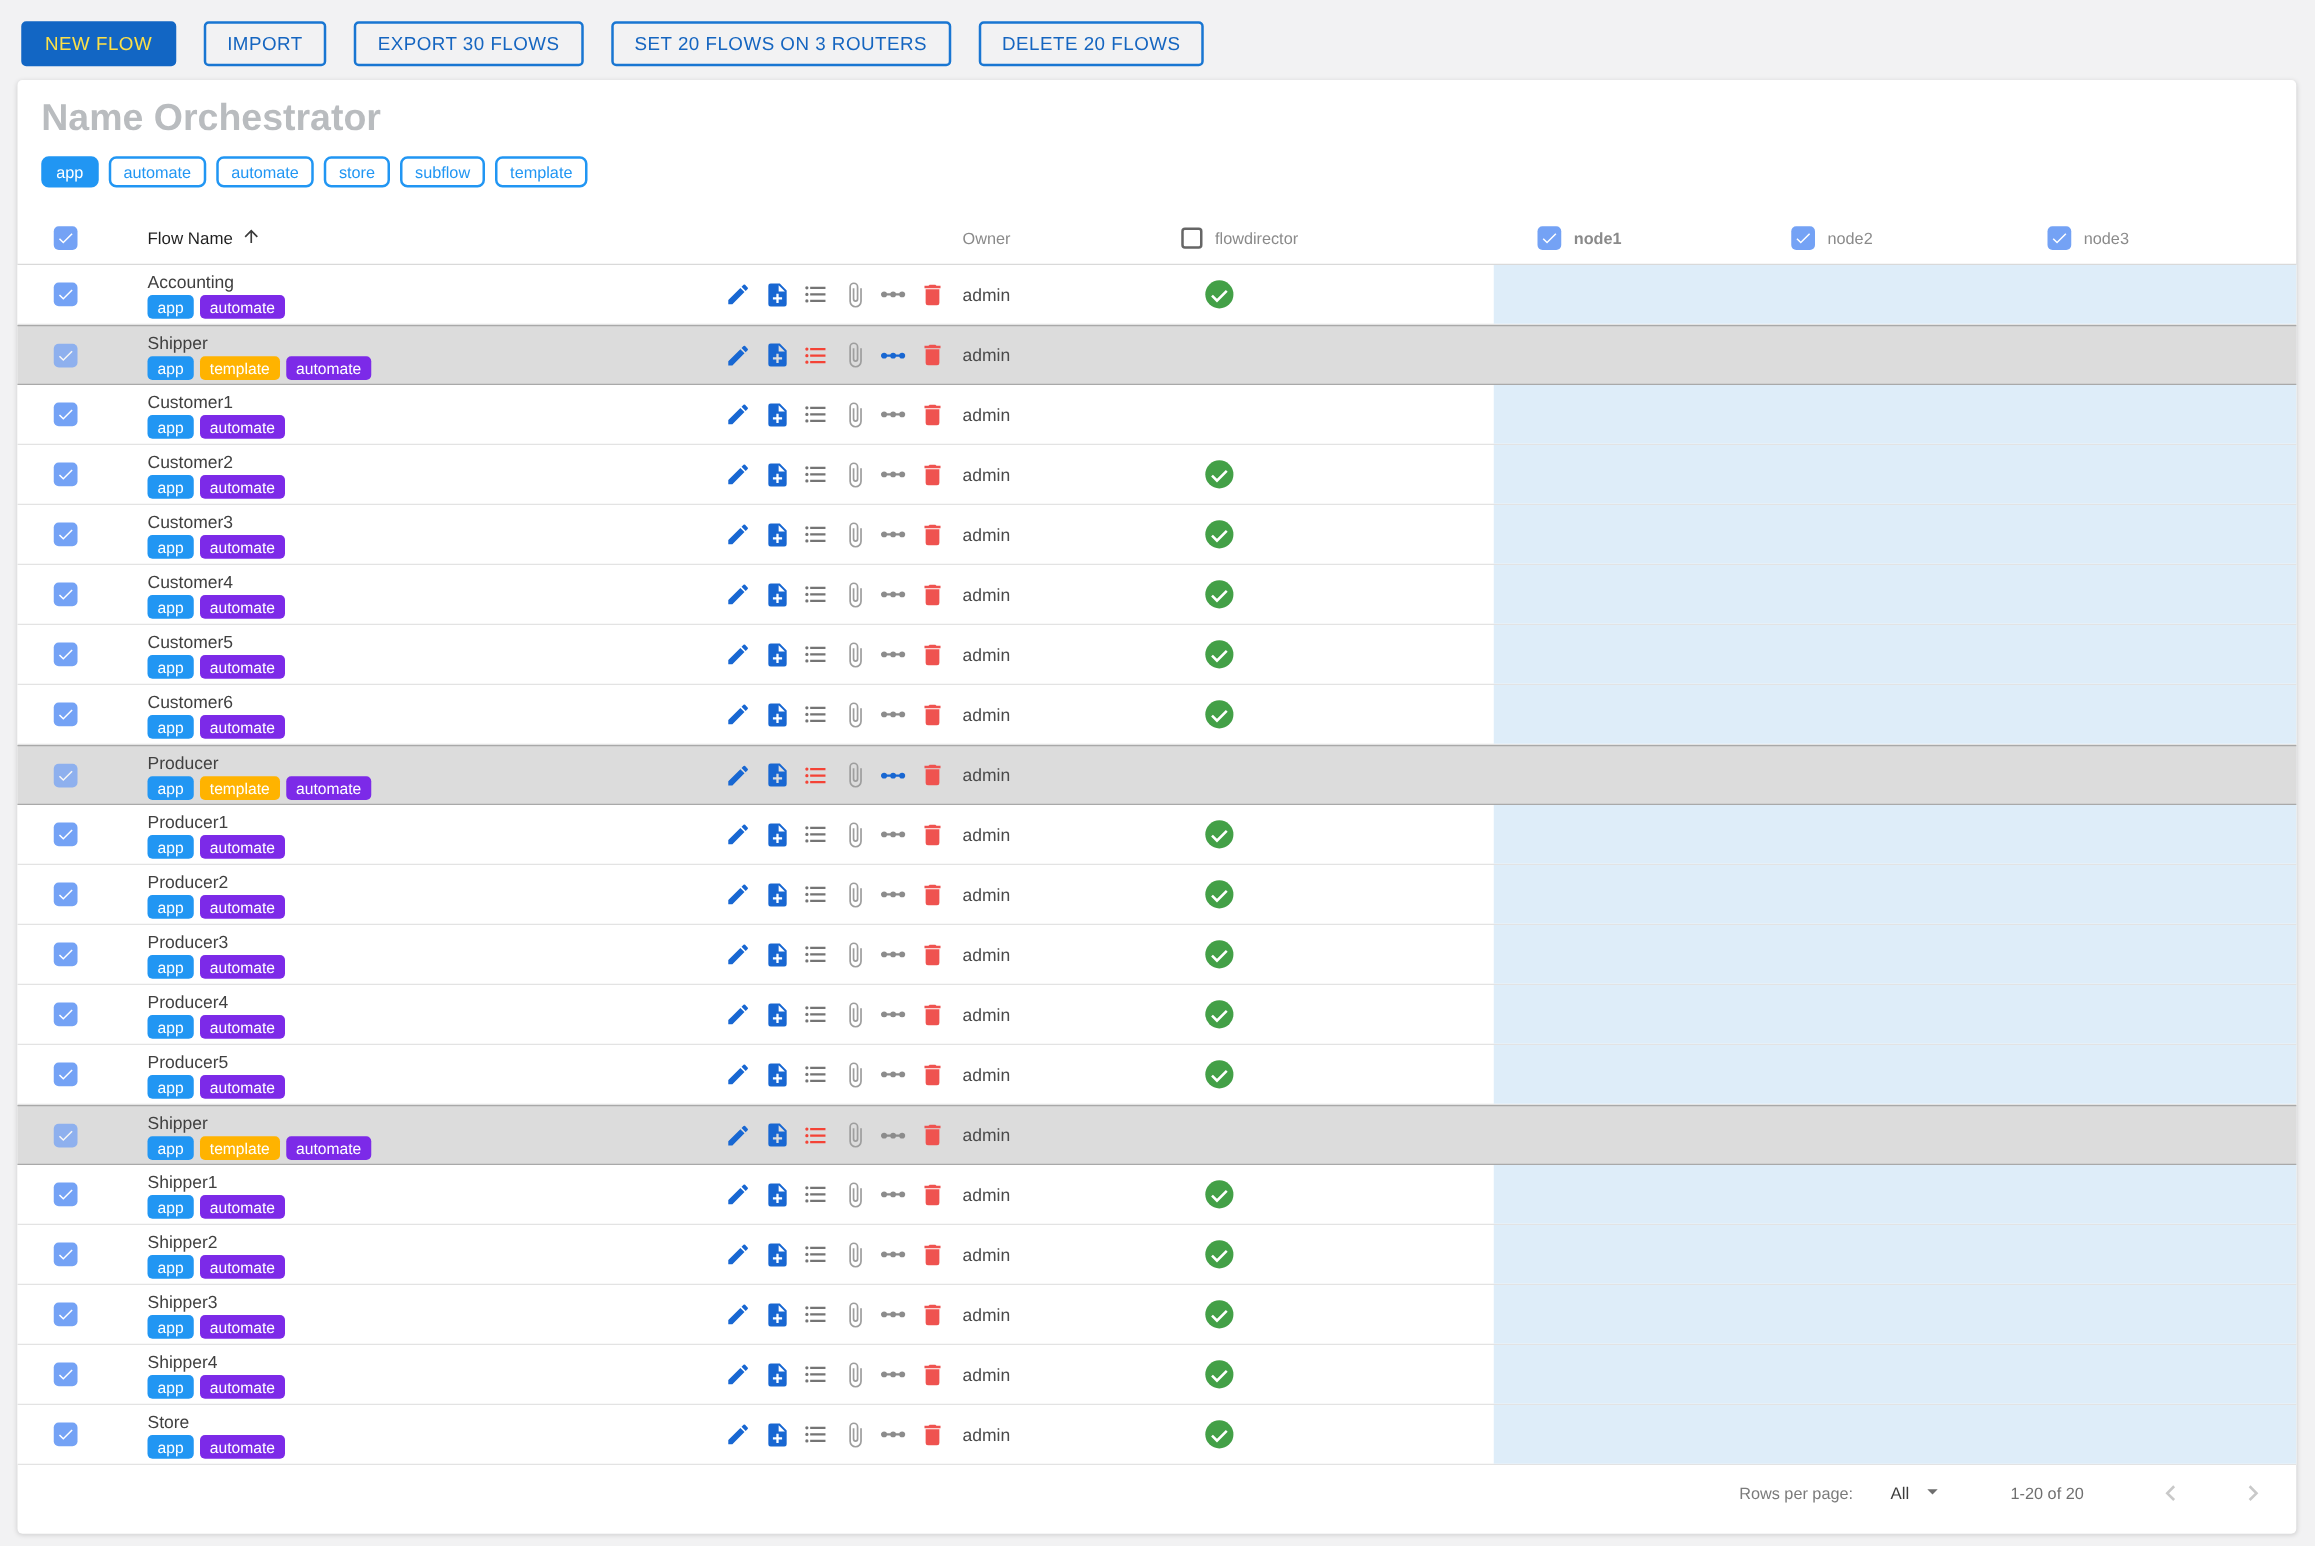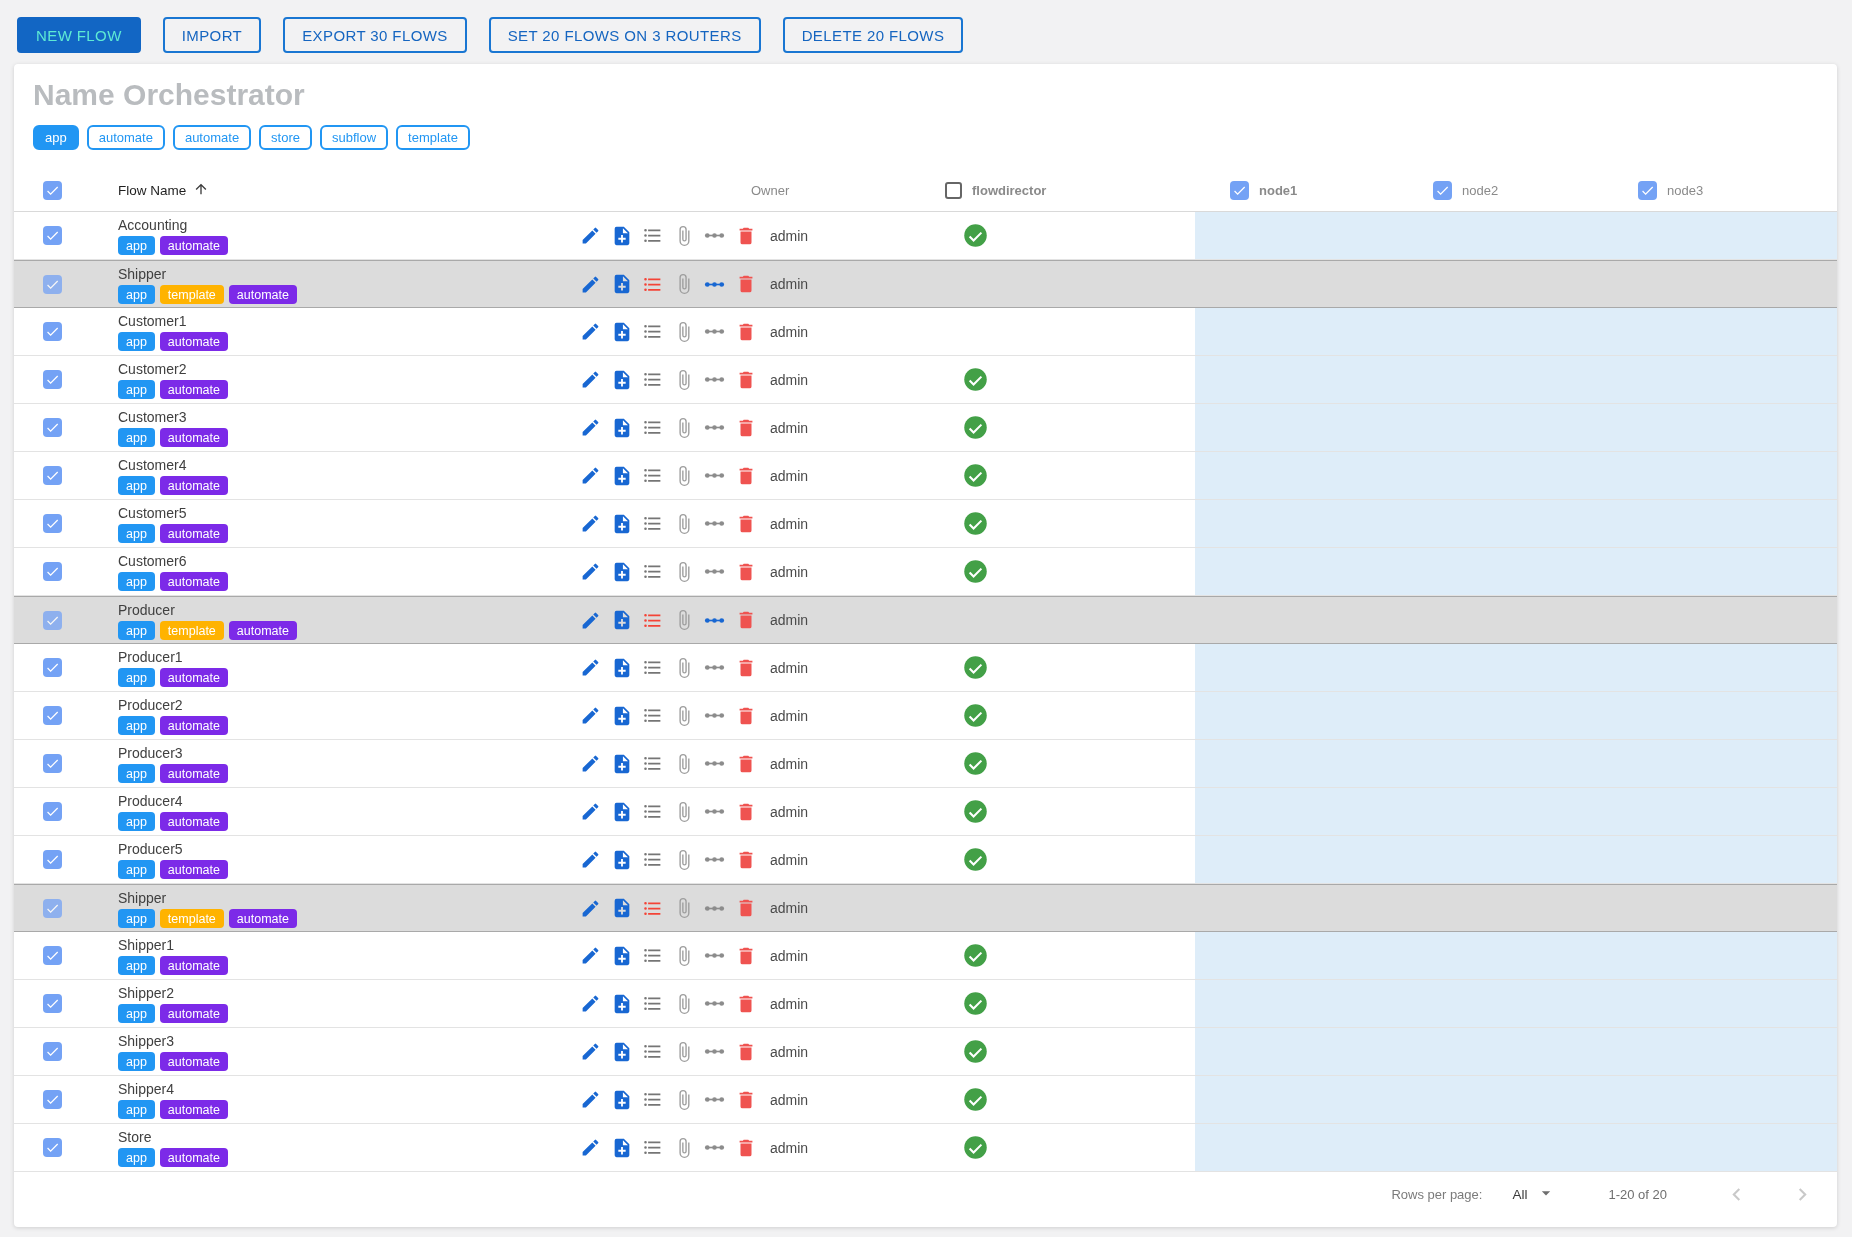--- a/index.html
+++ b/index.html
@@ -4,38 +4,38 @@
 <style>
   * { box-sizing: border-box; }
   html,body { margin:0; padding:0; }
   body { font-family:"Liberation Sans", sans-serif; background:#f2f2f3; }
   .app { position:relative; width:1852px; height:1237px; background:#f2f2f3; overflow:hidden; }
 
   
   .toolbar { position:absolute; left:17px; top:17px; display:flex; gap:22px; align-items:center; }
   .btn { height:36px; padding:0 17px; border-radius:4px; border:2px solid #1976D2; background:transparent;
          color:#1565C0; font-size:15px; font-weight:500; letter-spacing:.4px; font-family:inherit; cursor:pointer; }
-  .btn.primary { background:#1266C4; border-color:#1266C4; color:#5eead4; }
+  .btn.primary { background:#1266C4; border-color:#1266C4; color:#fde047; }
 
   
   .card { position:absolute; left:14px; top:64px; width:1823px; height:1163px; background:#fff;
           border-radius:4px; box-shadow:0 1px 4px rgba(0,0,0,.15); }
   .title { position:absolute; left:19px; top:14px; margin:0; font-size:30px; font-weight:bold; color:#b9bcbf; }
   .chips { position:absolute; left:19px; top:61px; display:flex; gap:8px; }
   .chip { height:25px; display:flex; align-items:center; padding:0 10px; border:2px solid #2196F3; border-radius:6px;
           color:#2196F3; font-size:13px; background:#fff; cursor:pointer; }
   .chip.active { background:#2196F3; color:#fff; }
 
   
   .thead { position:absolute; left:0; top:104px; width:100%; height:44px; border-bottom:1px solid #d9d9d9; }
   .hcell { position:absolute; top:0; height:44px; display:flex; align-items:center; font-size:13px; color:#8a8a8a; gap:10px; }
   .hcheck { left:29px; }
   .hname  { left:104px; color:#1f1f1f; font-size:13.5px; gap:7px; cursor:pointer; }
-  .howner { left:737px; }
-  .hfd    { left:931px;font-weight:bold; }
+  .howner { left:756px; }
+  .hfd    { left:931px; }
 
   
   .cbx { width:19px; height:19px; border-radius:4px; background:#74A2F5; display:flex; align-items:center;
          justify-content:center; cursor:pointer; flex:0 0 auto; }
   .cbx.unchecked { background:#fff; border:2px solid #666; border-radius:3px; width:17px; height:17px; }
 
   
   .tbody { position:absolute; left:0; top:148px; width:100%; }
   .row { position:relative; height:48px; display:flex; border-bottom:1px solid #e3e3e3; background:#fff; }
   .row.template { background:#dcdcdc; border-top:1px solid #a9a9a9; border-bottom:1px solid #a9a9a9; }

